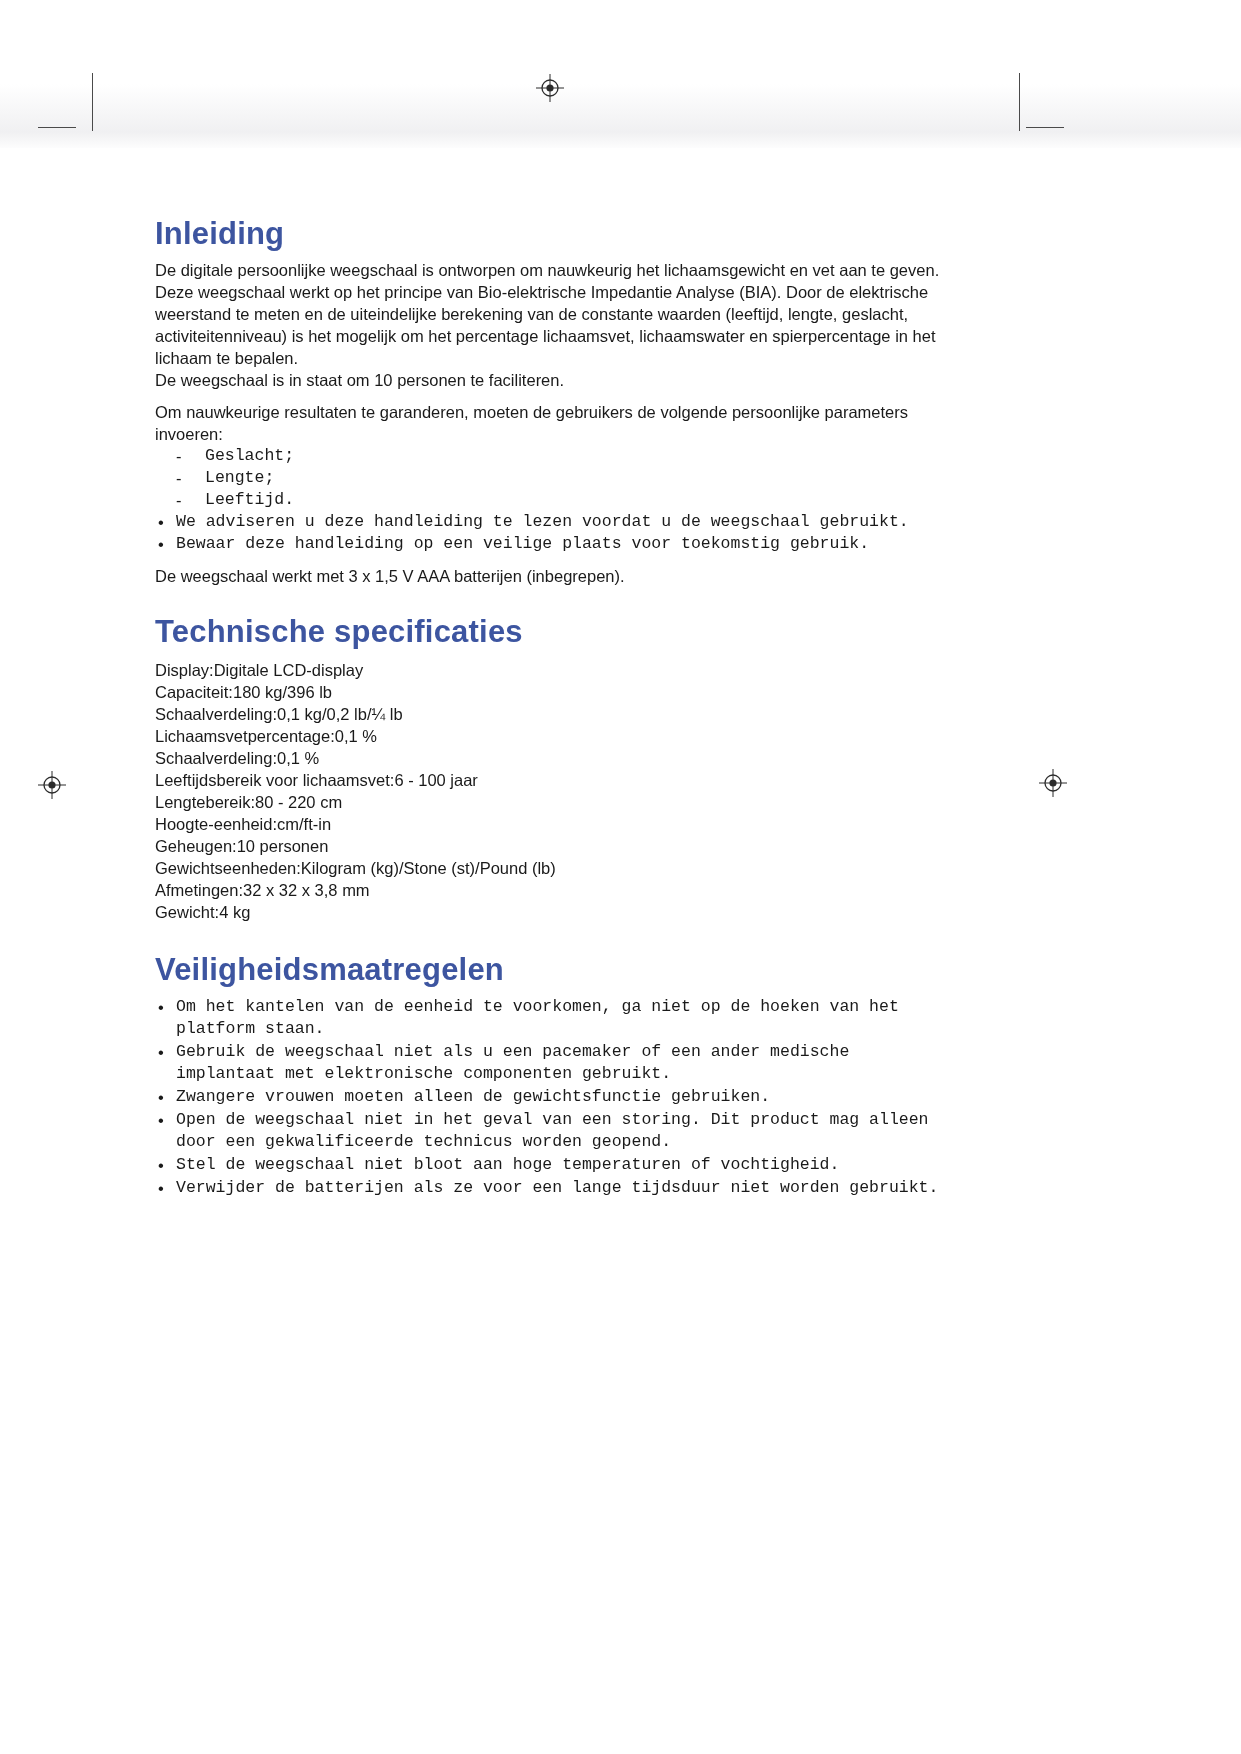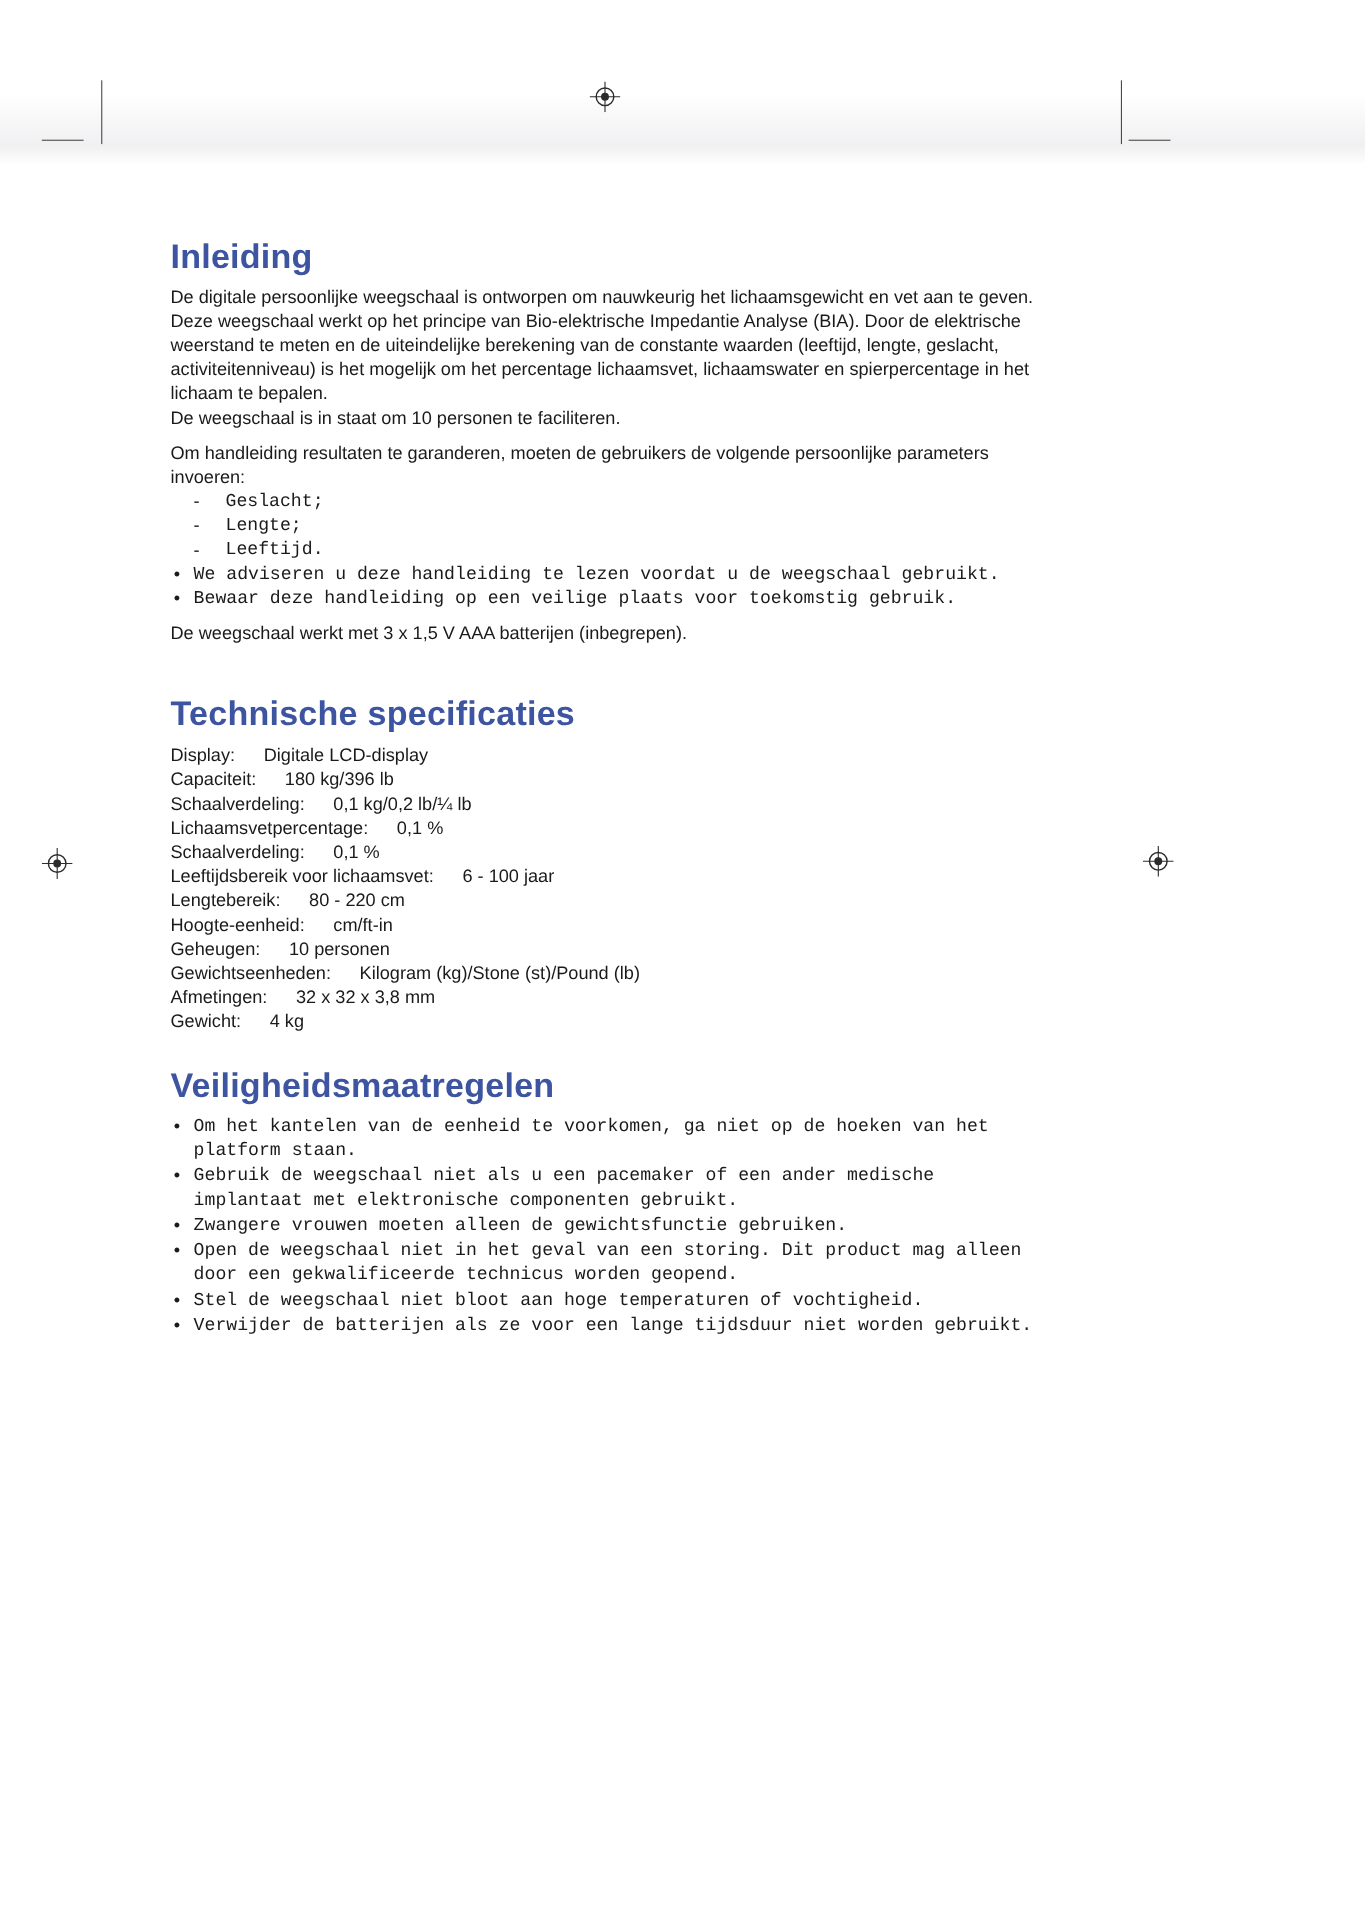--- a/index.html
+++ b/index.html
@@ -20,30 +20,30 @@
   .crop.h { height:1px; }
   .regmark { position:absolute; width:28px; height:28px; }
   .content {
     position:absolute; left:155px; top:216px; width:800px;
     font-size:16.5px; line-height:22px;
   }
   h1 {
     font-size:31px; line-height:36px; font-weight:bold;
     color:#3d55a0; margin:0 0 7px 0; letter-spacing:0.2px;
   }
-  .h-specs { margin-top:44px; margin-bottom:9px; }
+  .h-specs { margin-top:27px; margin-bottom:9px; }
   .h-safety { margin-top:29px; margin-bottom:8px; }
   p { margin:0; }
   .gap-top { margin-top:10px; }
   .list-row { display:flex; }
   .dash-row .marker { width:29px; padding-left:21px; flex:none; }
   .bullet-row .marker { width:18px; padding-left:3px; flex:none; }
   .li-text { flex:1;font-family:Liberation Mono, monospace; }
   .spec-row { line-height:22px; }
-  .spec-value { margin-left:26px; }
+  .spec-value { }
   .safety-row { margin-top:1px; }
   .page-number {
     position:absolute; left:493px; top:1418px; width:120px;
     text-align:right; font-size:16px; color:#1a1a1a;
   }
 </style>
 </head>
 <body>
 
 <div class="page">
@@ -82,21 +82,21 @@
     <line x1="0" y1="14" x2="28" y2="14" stroke="#2b2b2b" stroke-width="1"></line>
     <circle cx="14" cy="14" r="8" fill="none" stroke="#2b2b2b" stroke-width="1.3"></circle>
     <circle cx="14" cy="14" r="3.6" fill="#2b2b2b"></circle>
   </svg>
 
   <div class="content">
 
     <h1>Inleiding</h1>
     <p>De digitale persoonlijke weegschaal is ontworpen om nauwkeurig het lichaamsgewicht en vet aan te geven. Deze weegschaal werkt op het principe van Bio-elektrische Impedantie Analyse (BIA). Door de elektrische weerstand te meten en de uiteindelijke berekening van de constante waarden (leeftijd, lengte, geslacht, activiteitenniveau) is het mogelijk om het percentage lichaamsvet, lichaamswater en spierpercentage in het lichaam te bepalen.</p>
     <p>De weegschaal is in staat om 10 personen te faciliteren.</p>
-    <p class="gap-top">Om handleiding resultaten te garanderen, moeten de gebruikers de volgende persoonlijke parameters invoeren:</p>
+    <p class="gap-top">Om nauwkeurige resultaten te garanderen, moeten de gebruikers de volgende persoonlijke parameters invoeren:</p>
 
     <div class="list-row dash-row">
       <span class="marker">-</span>
       <span class="li-text">Geslacht;</span>
     </div>
     <div class="list-row dash-row">
       <span class="marker">-</span>
       <span class="li-text">Lengte;</span>
     </div>
     <div class="list-row dash-row">

